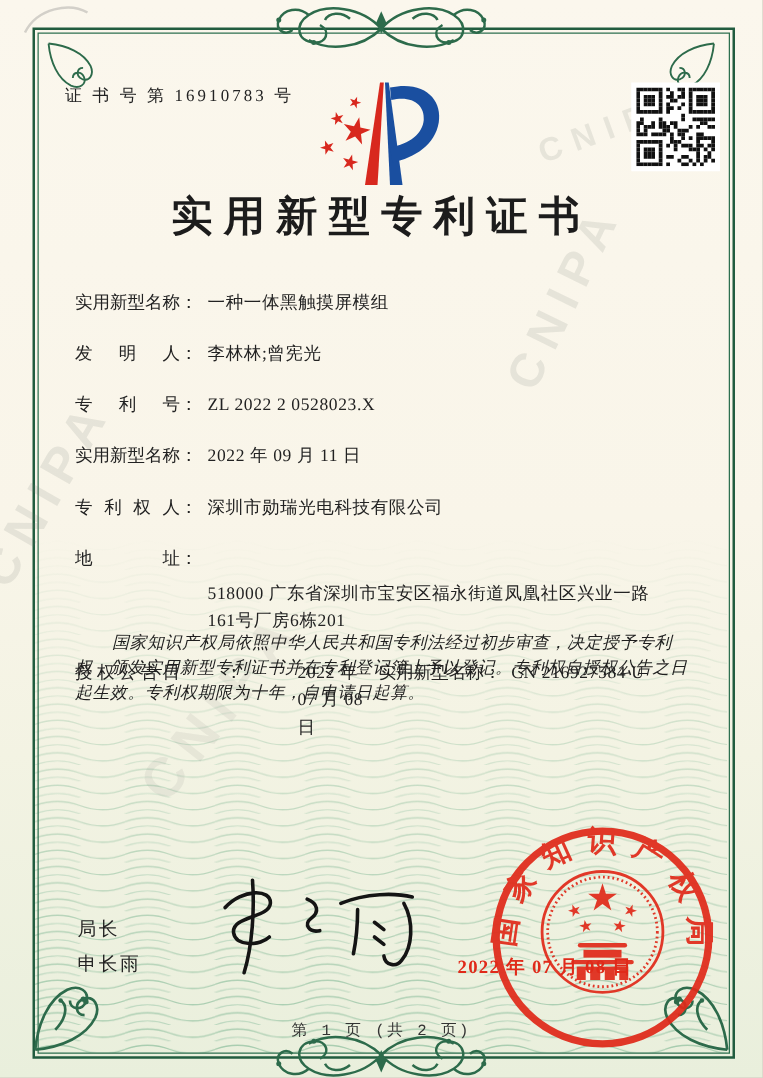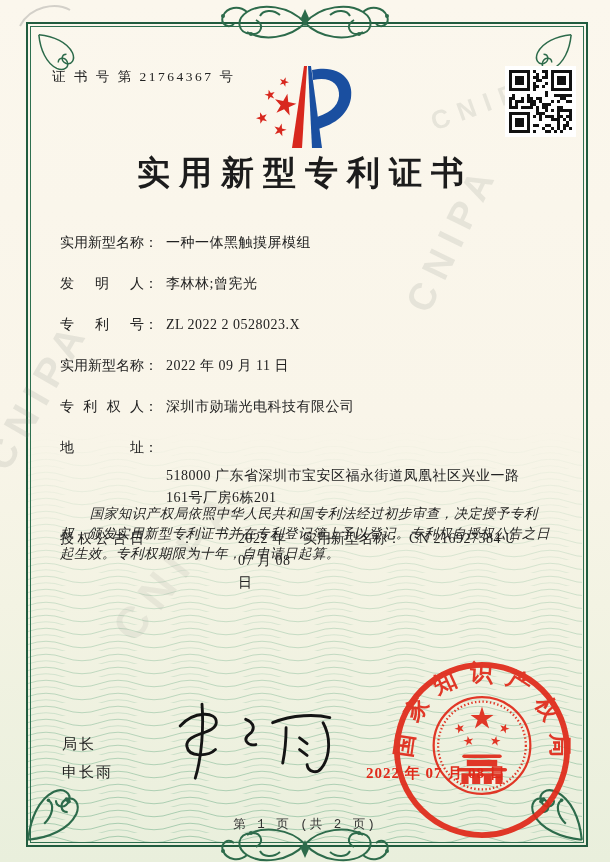--- a/index.html
+++ b/index.html
@@ -144,21 +144,21 @@
       <path d="M57,57 C37,55 19,47 12,33 C8,24 13,16 21,19 C28,22 27,31 20,31"></path>
       <path d="M57,57 C55,37 47,19 33,12 C24,8 16,13 19,21 C22,28 31,27 31,20"></path>
     </g>
   </svg>
 
   <div class="wm" style="left:428px;top:86px;font-size:26px;transform:rotate(-20deg)">CNIPA</div>
   <div class="wm" style="left:372px;top:216px;font-size:38px;transform:rotate(-64deg)">CNIPA</div>
   <div class="wm" style="left:-46px;top:372px;font-size:40px;transform:rotate(-60deg)">CNIPA</div>
   <div class="wm" style="left:88px;top:540px;font-size:44px;transform:rotate(-52deg);color:rgba(115,120,115,.10)">CNIPA</div>
 
-  <div class="certno">证 书 号 第 21764367 号</div>
+  <div class="certno">证 书 号 第 16910783 号</div>
 
   <svg class="logo" width="156" height="92" viewBox="0 0 156 92">
     <defs>
       <path id="lstar" d="M0,-10L2.25,-3.09L9.51,-3.09L3.63,1.18L5.88,8.09L0,3.82L-5.88,8.09L-3.63,1.18L-9.51,-3.09L-2.25,-3.09Z"></path>
     </defs>
     <g fill="#d8281e">
       <use href="#lstar" transform="translate(57,45) scale(1.15) rotate(12)"></use>
       <use href="#lstar" transform="translate(42,35) scale(.55) rotate(-14)"></use>
       <use href="#lstar" transform="translate(56,22) scale(.5) rotate(20)"></use>
       <use href="#lstar" transform="translate(34,58) scale(.6) rotate(-20)"></use>

